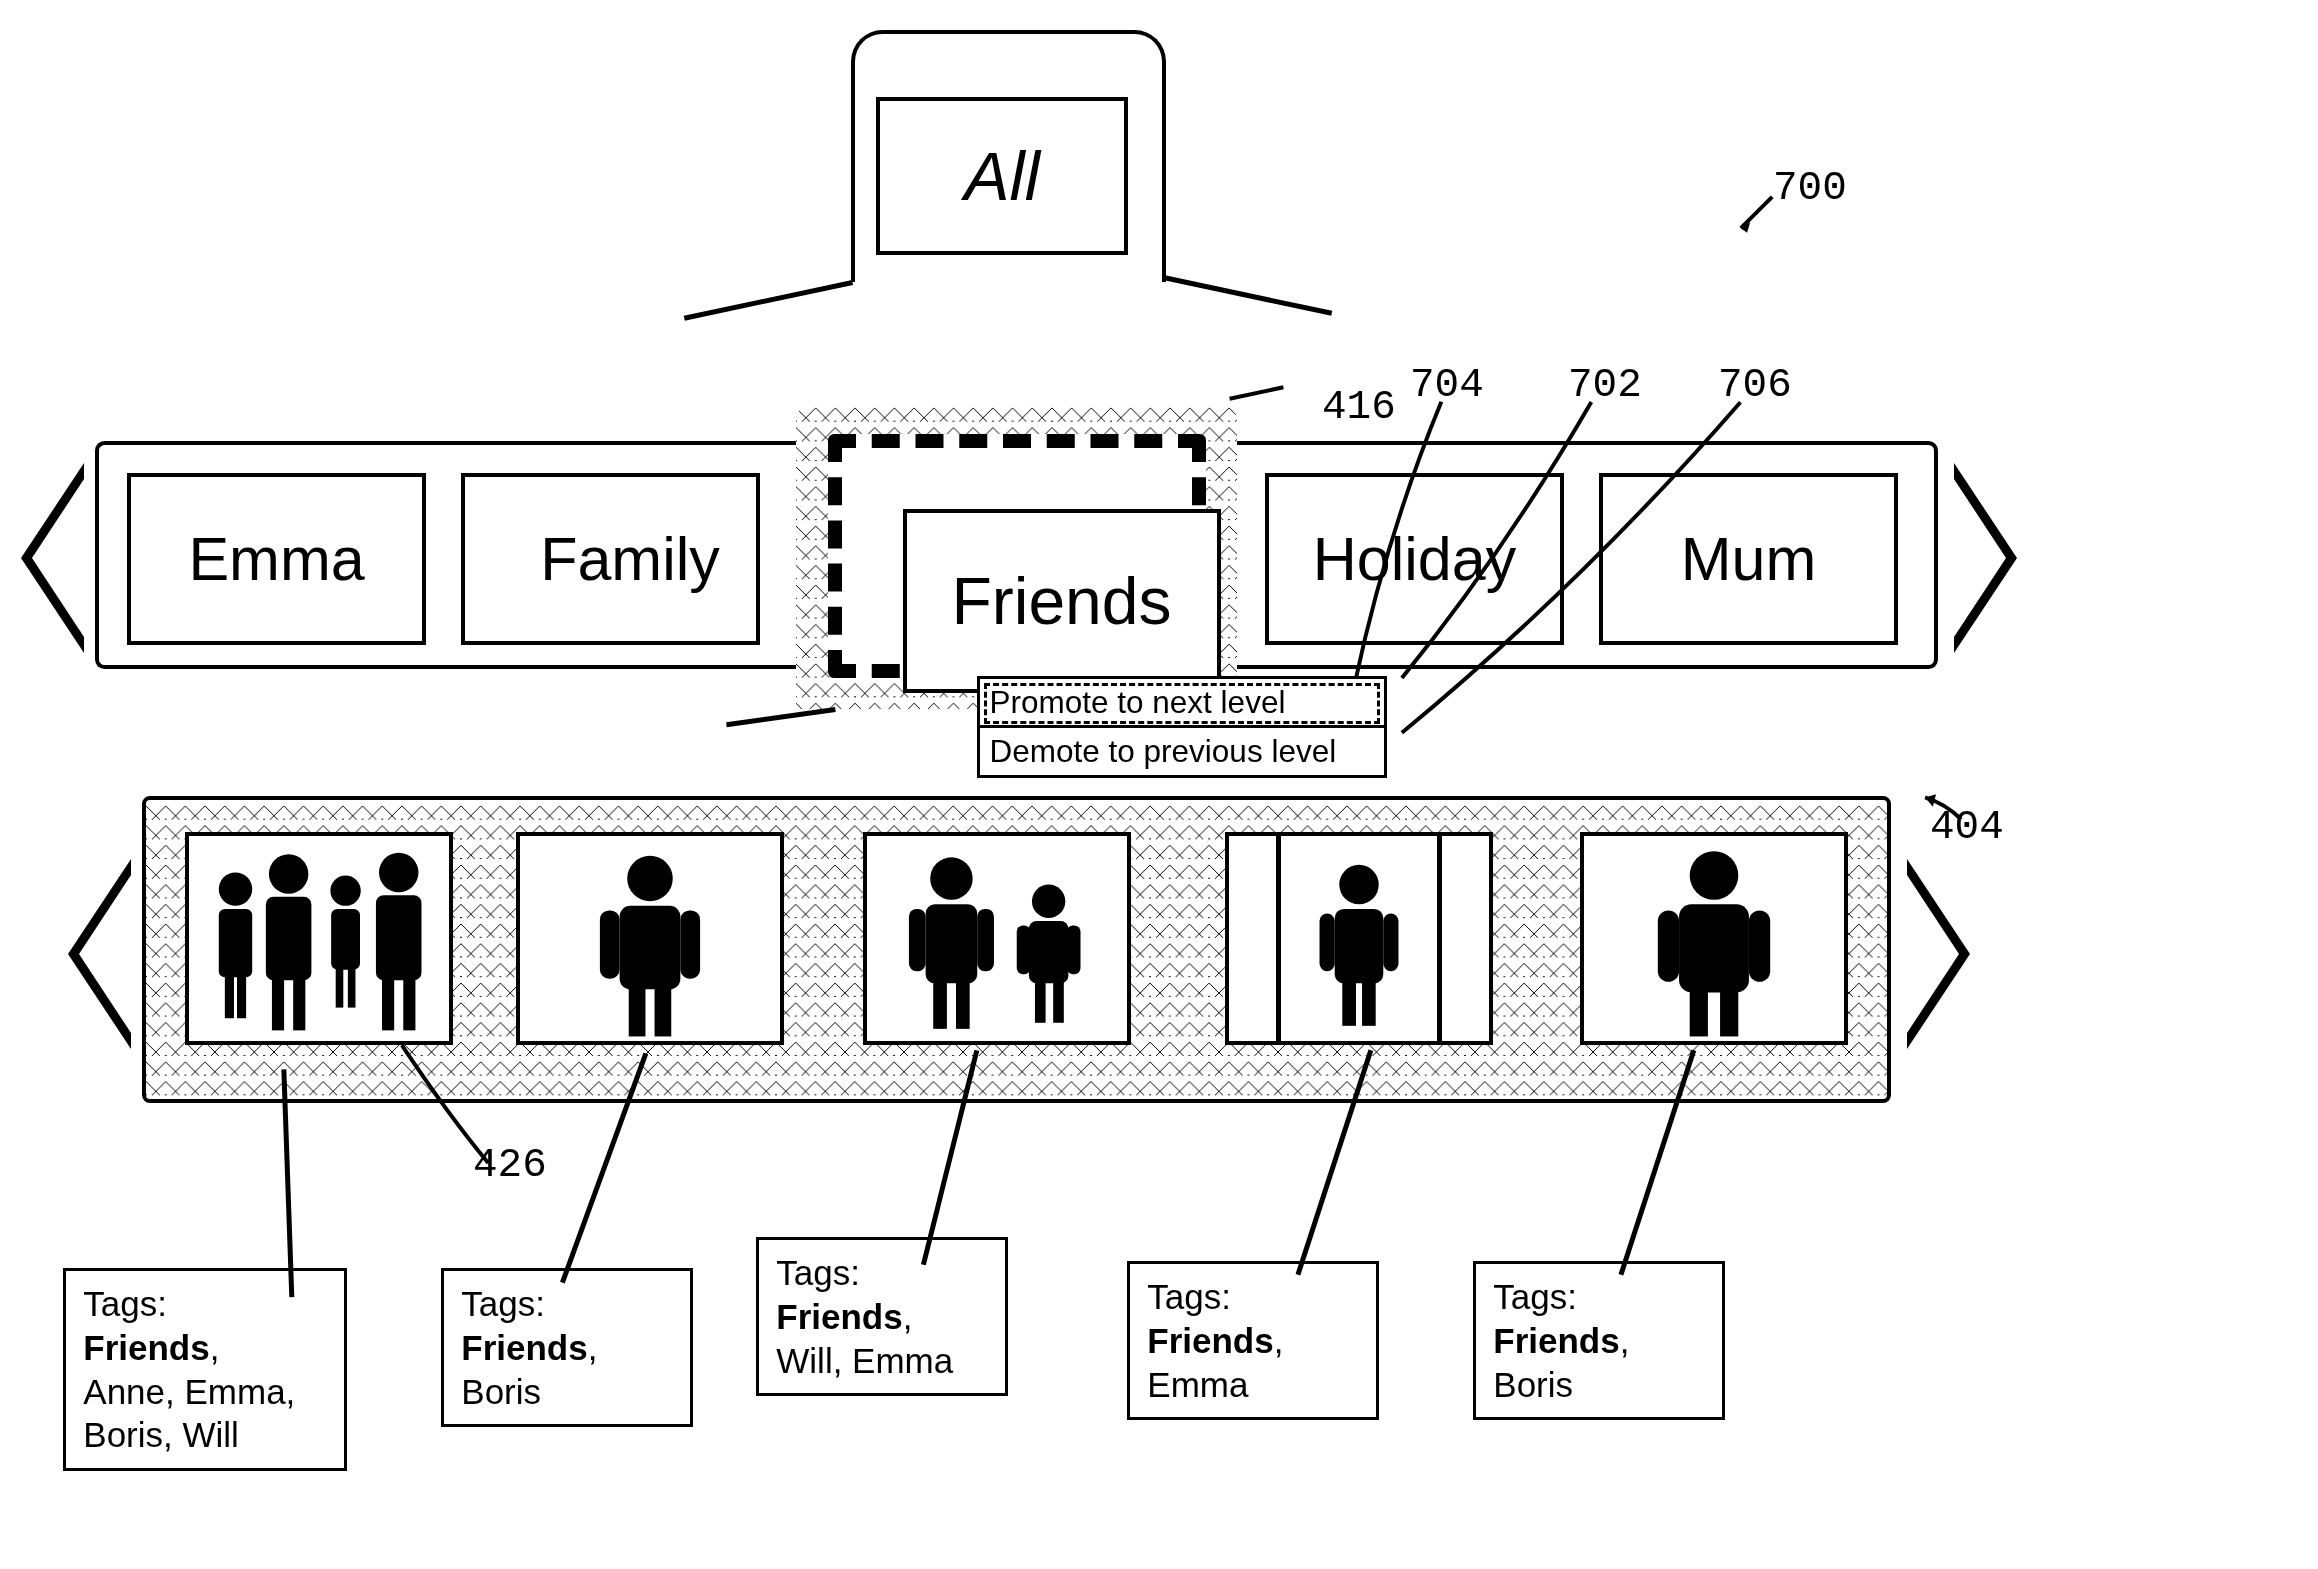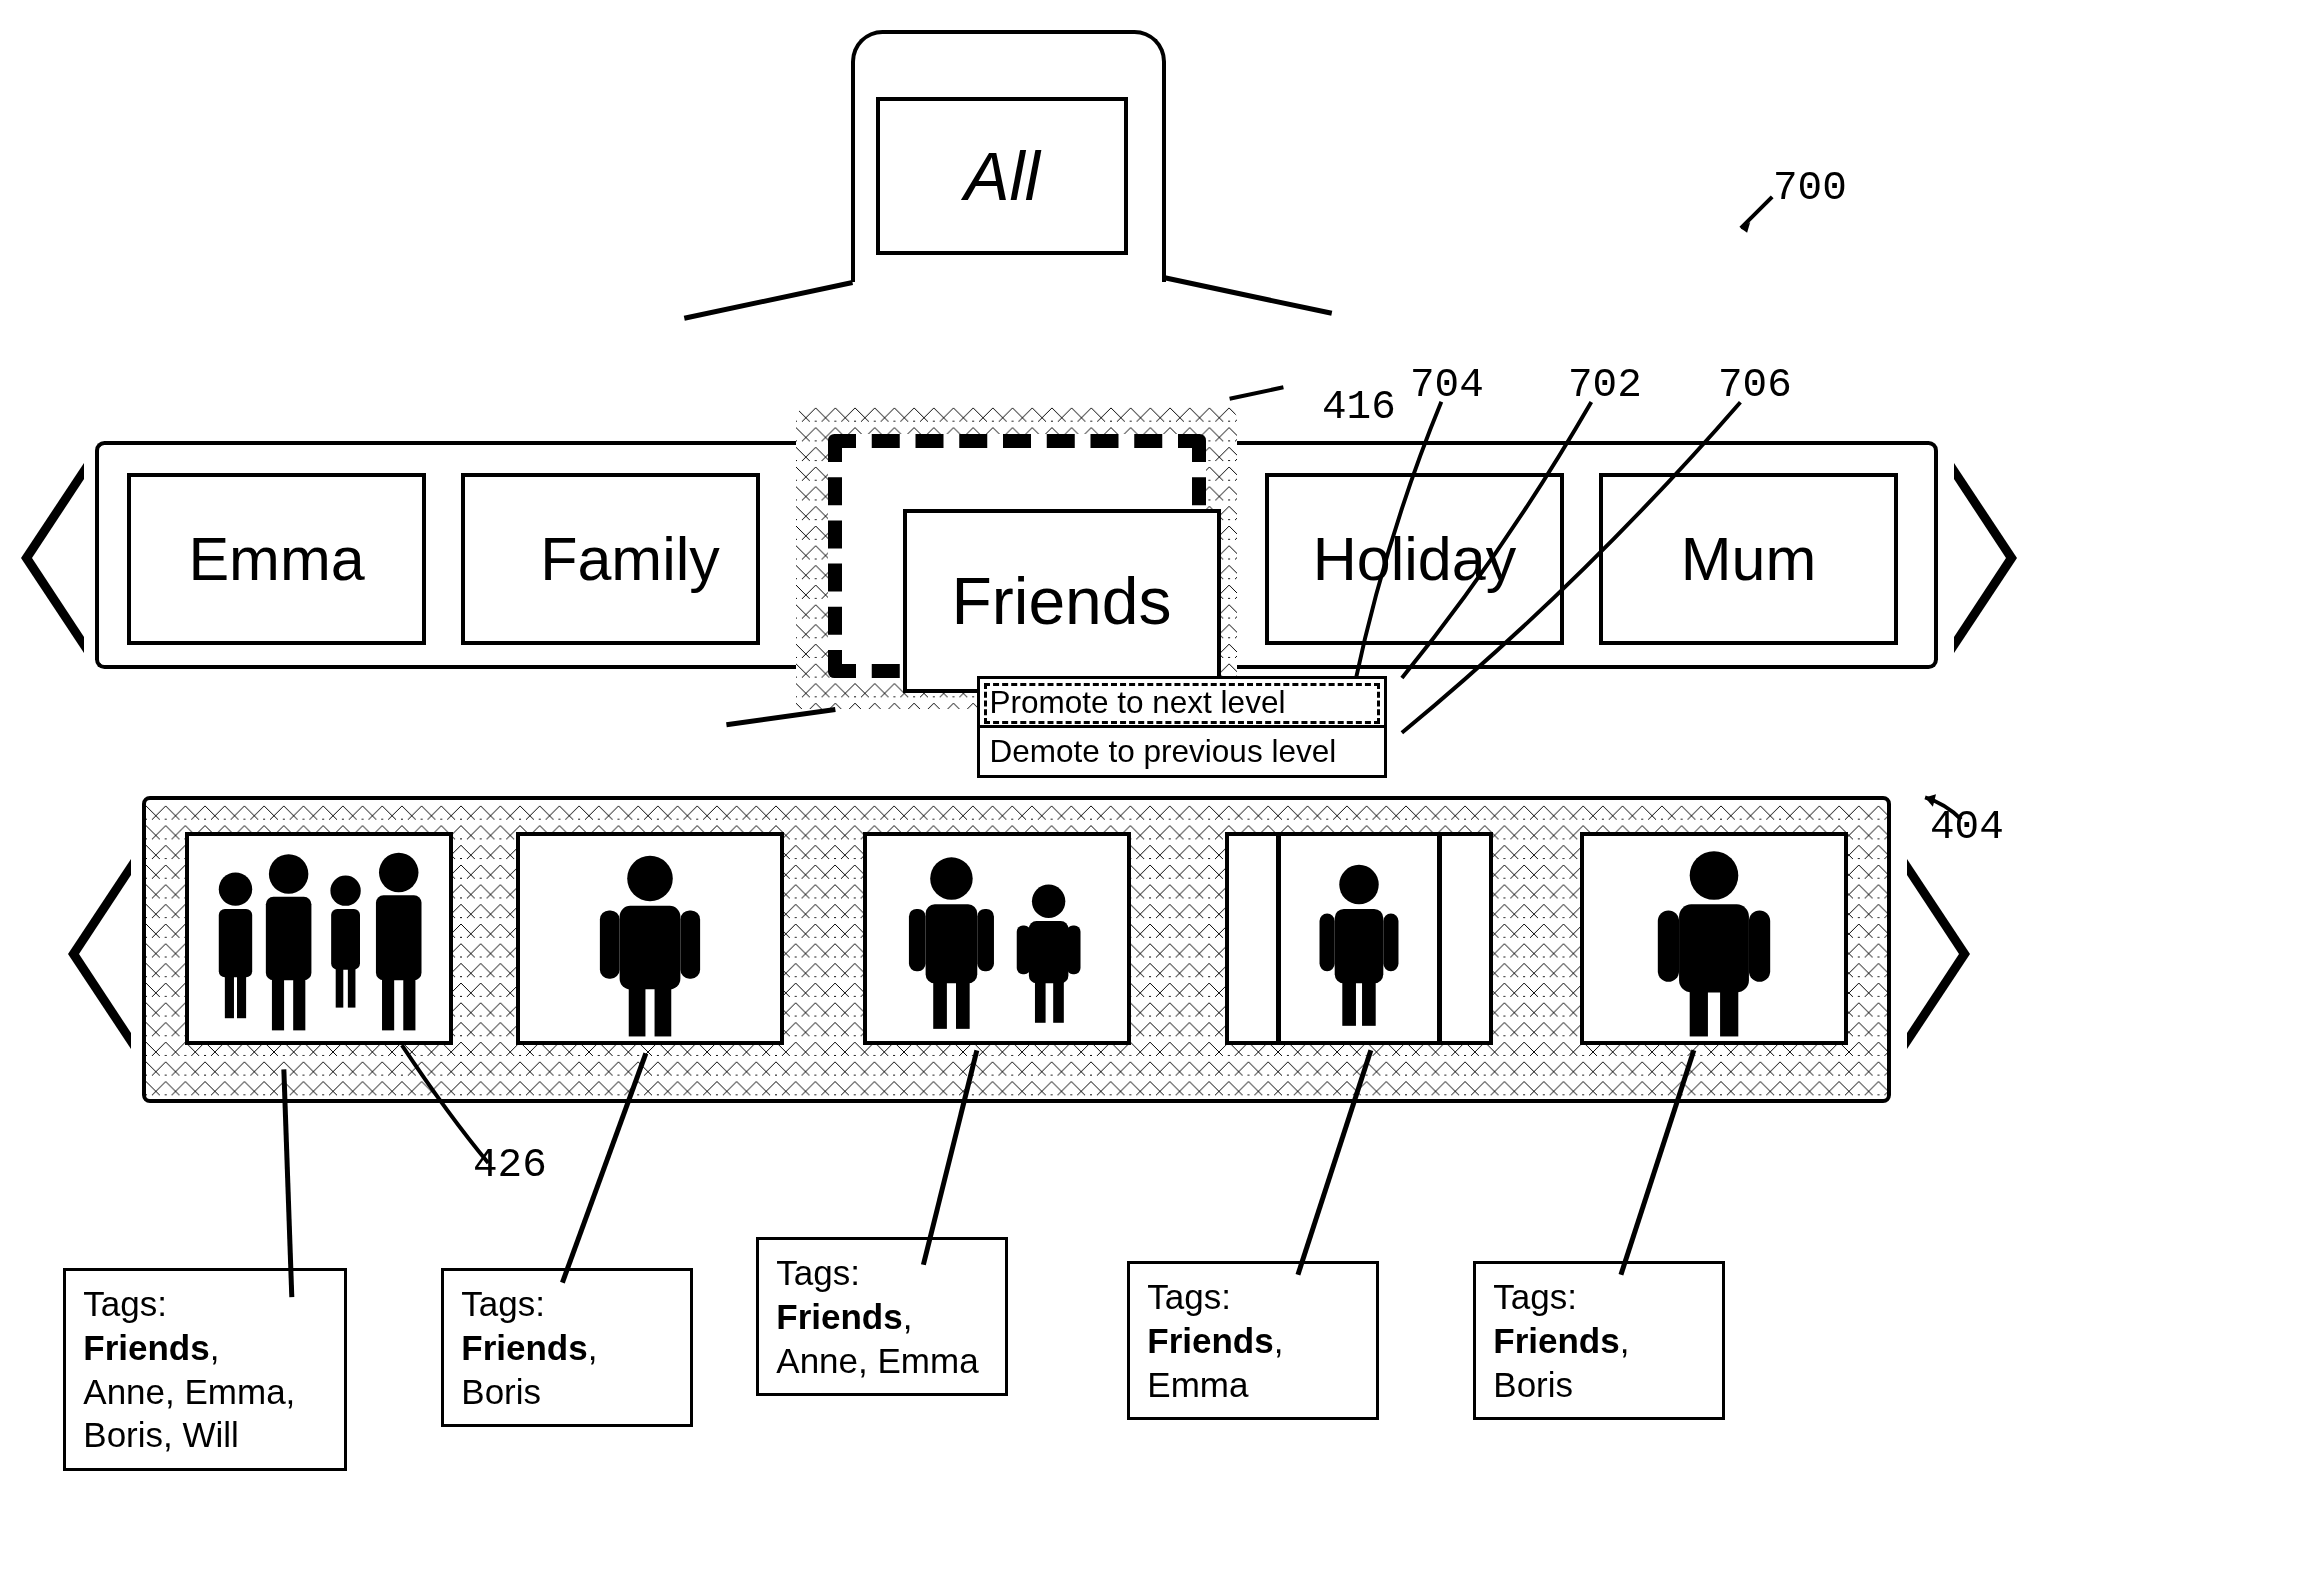--- a/index.html
+++ b/index.html
@@ -347,21 +347,21 @@
     <span>Anne, Emma, Boris, Will</span>
   </div>
   <div class="tagbox n2">
     <span class="lbl">Tags:</span>
     <b>Friends</b><span>,</span><br>
     <span>Boris</span>
   </div>
   <div class="tagbox n3">
     <span class="lbl">Tags:</span>
     <b>Friends</b><span>,</span><br>
-    <span>Anne, Emma</span>
+    <span>Will, Emma</span>
   </div>
   <div class="tagbox n4">
     <span class="lbl">Tags:</span>
     <b>Friends</b><span>,</span><br>
     <span>Emma</span>
   </div>
   <div class="tagbox n5">
     <span class="lbl">Tags:</span>
     <b>Friends</b><span>,</span><br>
     <span>Boris</span>

